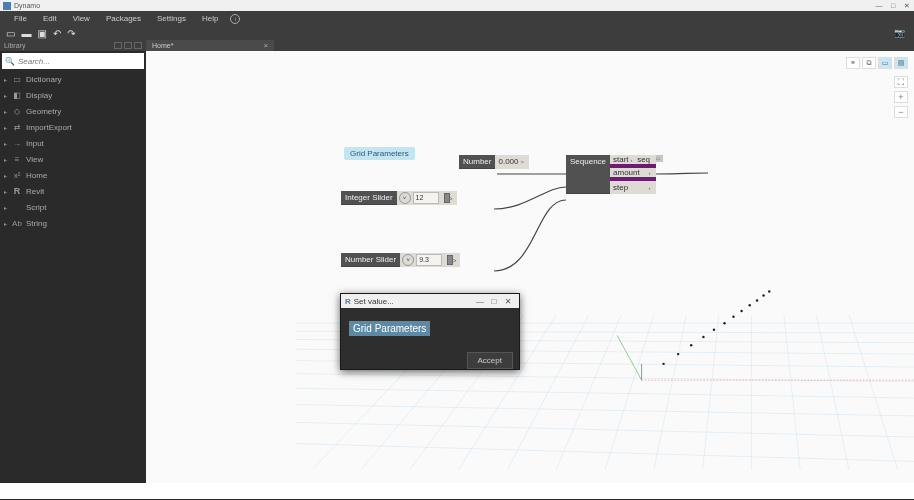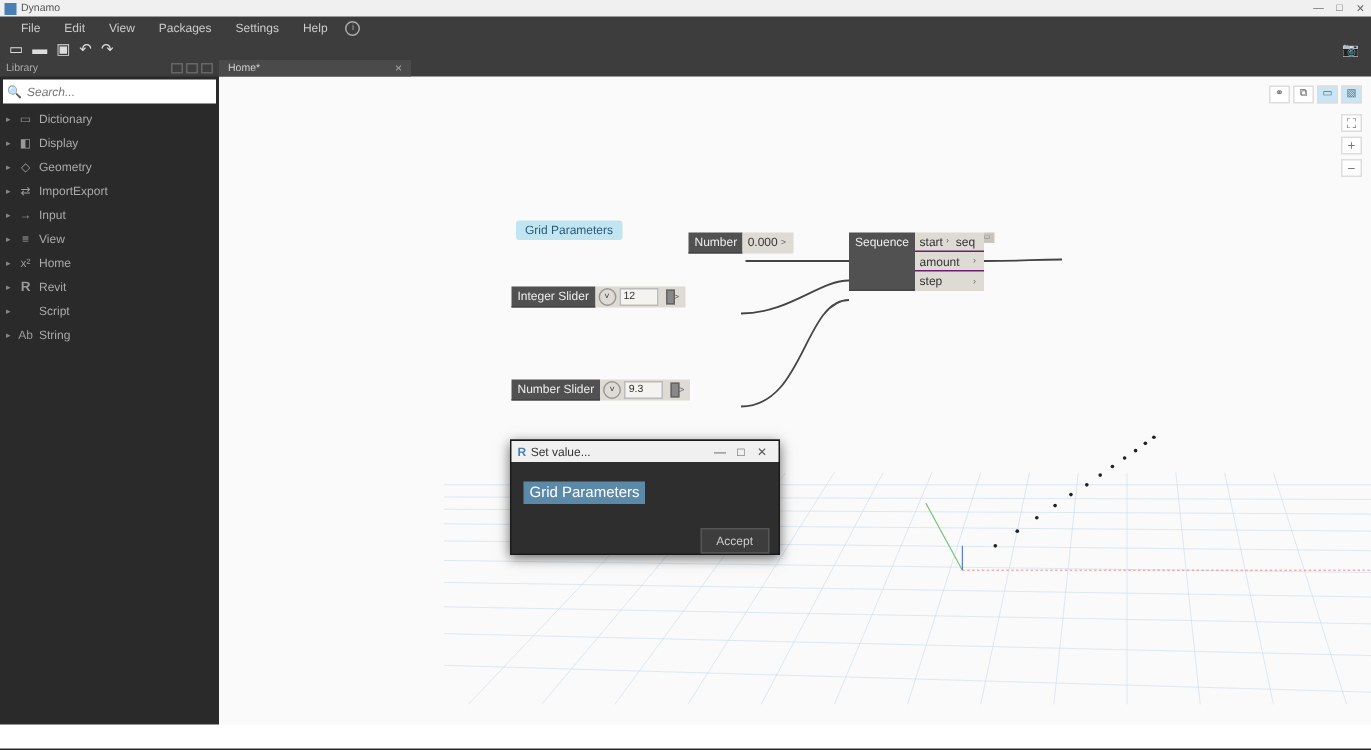--- a/index.html
+++ b/index.html
@@ -45,21 +45,21 @@
 .ctrl-top .cbtn { width: 14px; height: 12px; background: #fff; border: 1px solid #ddd; font-size: 7px; text-align: center; line-height: 10px; color: #666; cursor: pointer; }
 .ctrl-top .cbtn.on { background: #c7e6f7; }
 .zoom { position: absolute; top: 25px; right: 6px; display: flex; flex-direction: column; gap: 3px; }
 .zoom .zbtn { width: 14px; height: 12px; background: #fff; border: 1px solid #ddd; font-size: 9px; text-align: center; line-height: 10px; color: #777; cursor: pointer; }
 
 .group-label { position: absolute; background: #c2e5f2; border-radius: 2px; font-size: 8px; color: #2a5a7a; padding: 2px 6px; }
 
 .node { position: absolute; display: flex; flex-direction: row; }
 .node-head { background: #515151; color: #eee; font-size: 8px; text-align: center; padding: 2px 4px; border-bottom: 1px solid #444; }
 .node-body { background: #dedad4; display: flex; flex-direction: column; font-size: 8px; color: #333; }
-.node-row { display: flex; align-items: center; height: 13px; border-bottom: 1px solid #701a75; padding: 0 3px; }
+.node-row { display: flex; align-items: center; height: 13px; border-bottom: 4px solid #701a75; padding: 0 3px; }
 .node-row:last-child { border-bottom: none; }
 .node-foot { background: #c9c4bd; height: 7px; font-size: 5px; color: #888; text-align: right; padding-right: 3px; line-height: 7px; }
 .chev-r { font-size: 6px; color: #666; margin: 0 2px; }
 
 .slider-node .node-body { flex-direction: row; align-items: center; height: 14px; padding: 0; }
 .slider-node .toggle { width: 12px; height: 12px; border: 1px solid #999; border-radius: 50%; margin: 0 2px; display: flex; align-items: center; justify-content: center; font-size: 6px; }
 .slider-node .val { width: 26px; height: 12px; background: #f5f3ef; border: 1px solid #bbb; font-size: 7px; line-height: 10px; padding-left: 2px; margin-right: 2px; }
 .slider-node .track { flex: 1; height: 4px; background: #c9c4bd; position: relative; margin: 0 3px; }
 .slider-node .knob { position: absolute; top: -3px; width: 6px; height: 10px; background: #888; border: 1px solid #666; }
 .slider-node .out { width: 6px; font-size: 7px; margin: 0 2px; color: #666; }

